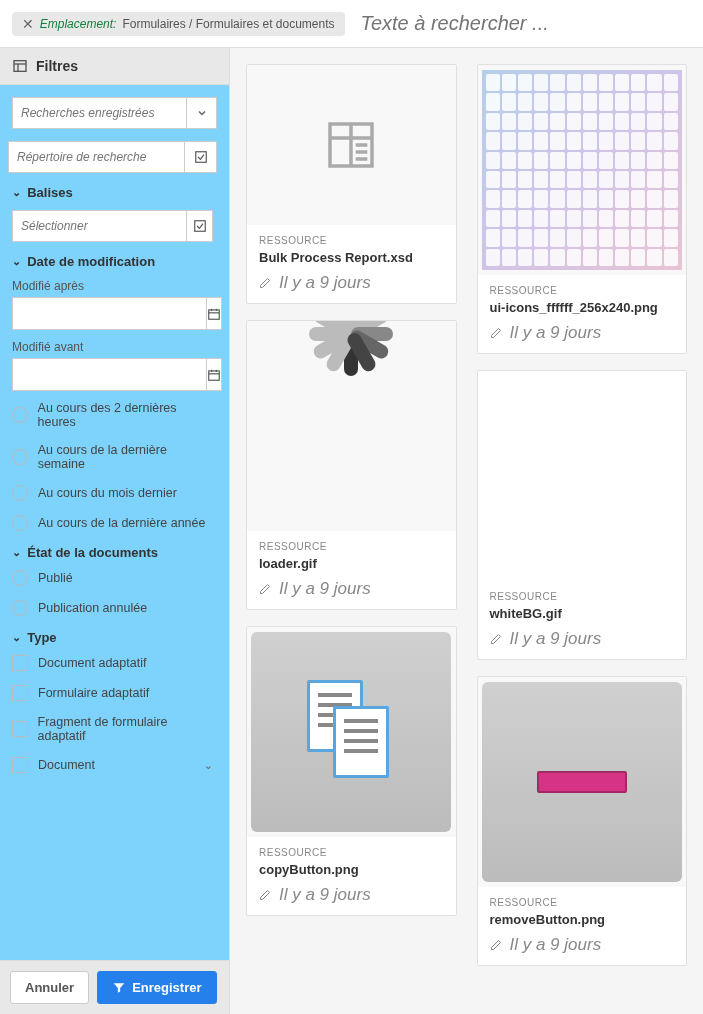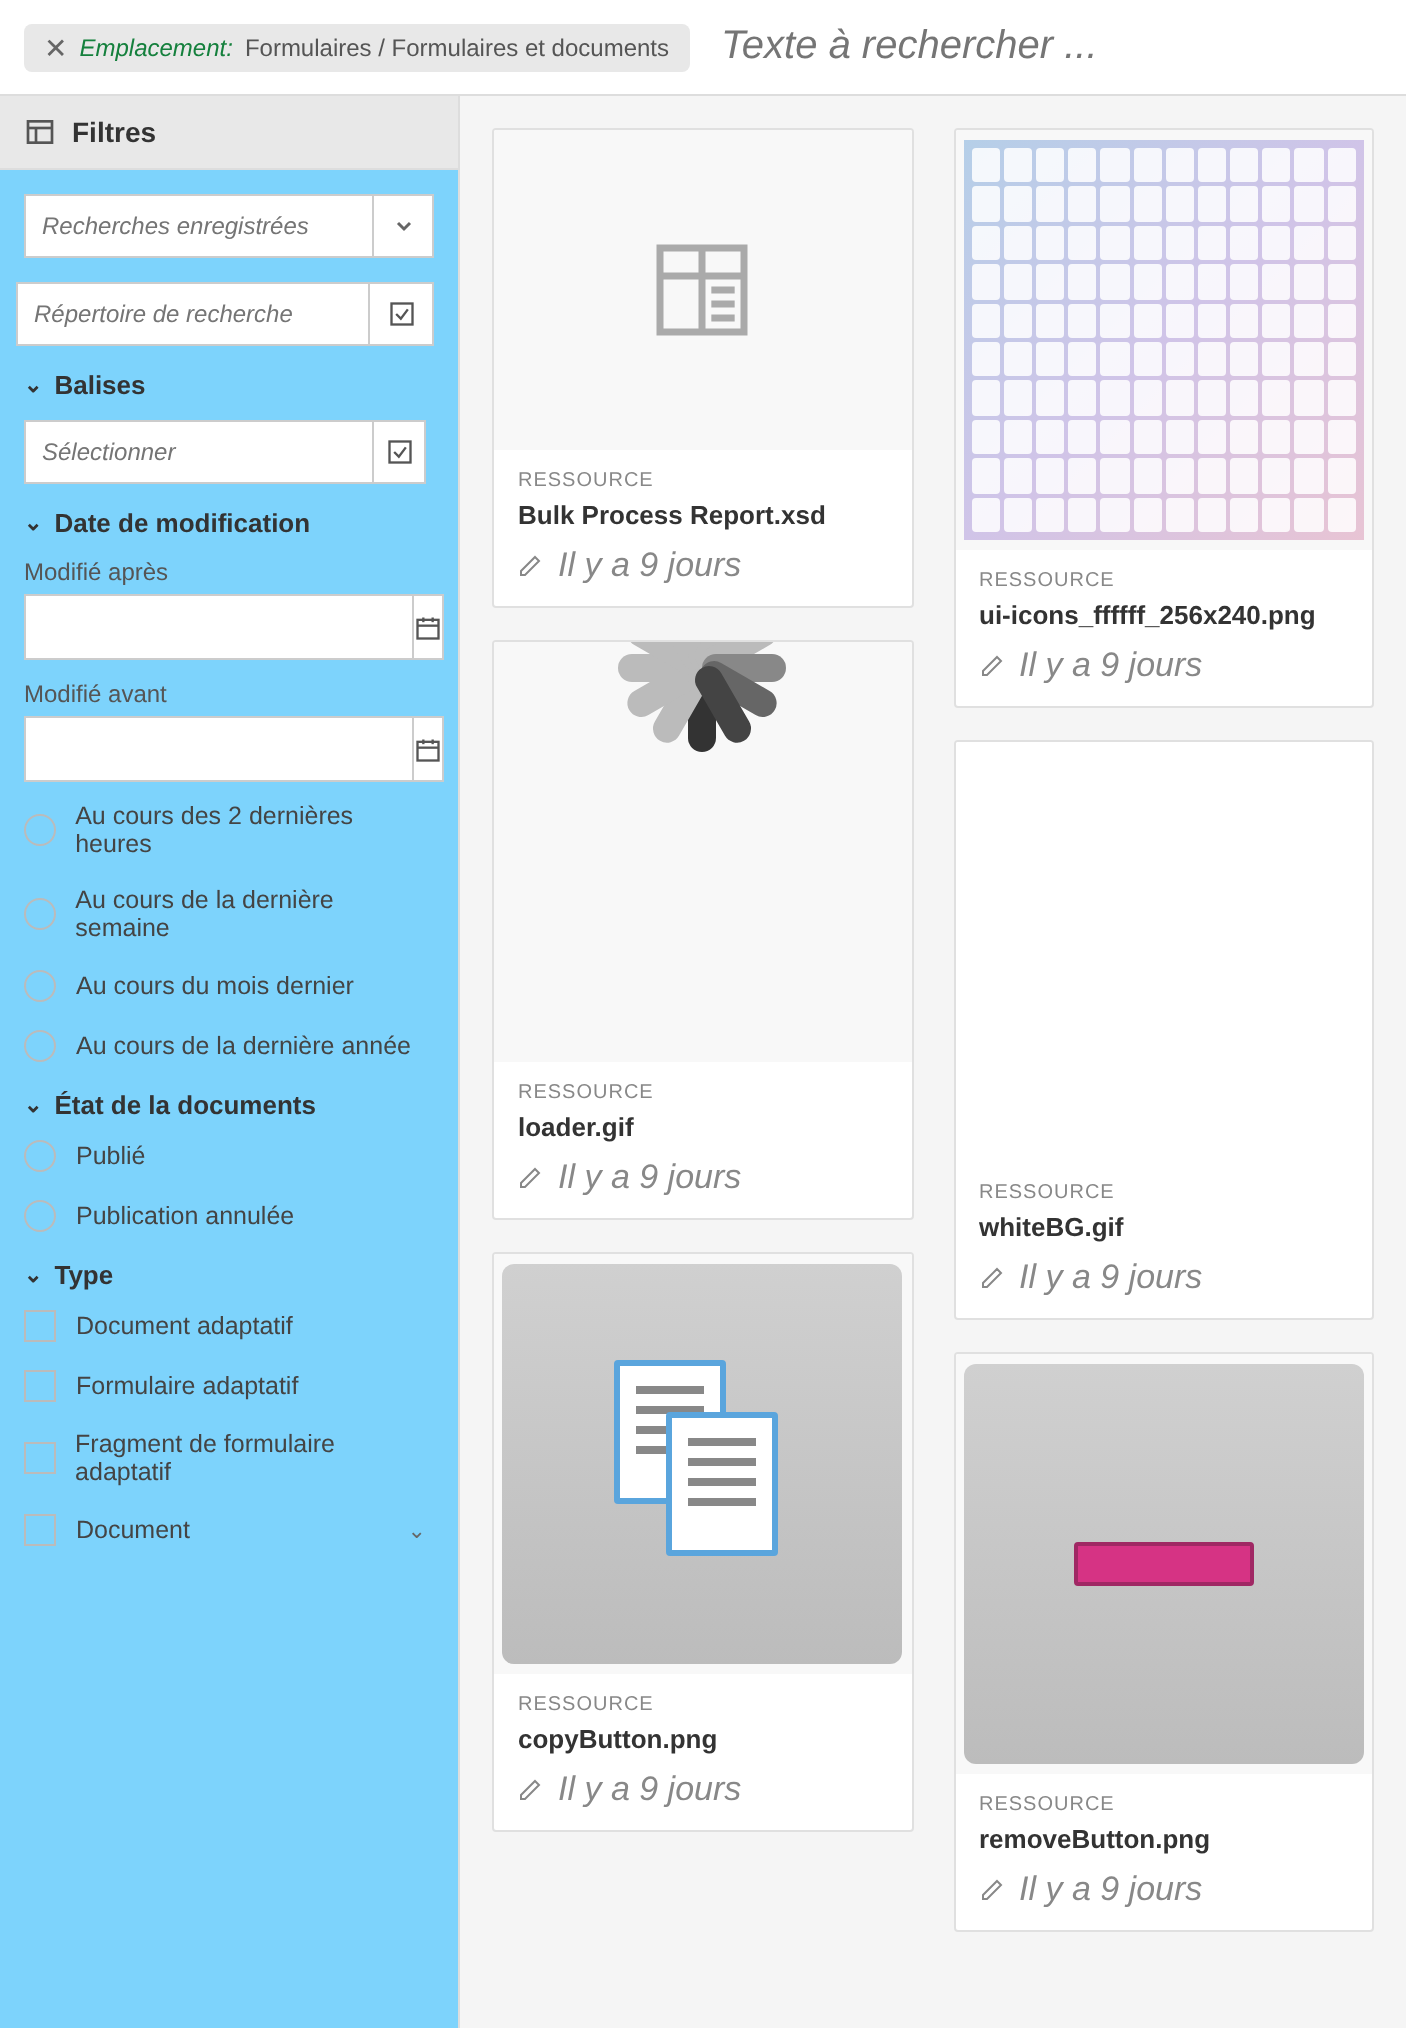--- a/index.html
+++ b/index.html
@@ -220,20 +220,29 @@
         <div class="check-row type-row">
           <div style="display:flex;align-items:center;gap:10px;">
               <span class="cbox"></span>
               <span>Document</span>
             </div>
           <span class="chev-down">⌄</span>
         </div>
       </div>
     </div>
 
+    <div class="sidebar-footer">
+      <button class="btn">Annuler</button>
+      <button class="btn btn-primary">
+        <svg width="14" height="14" viewBox="0 0 24 24" fill="#fff">
+            <path d="M3 4h18l-7 8v6l-4 2v-8z"></path>
+          </svg>
+        <span>Enregistrer</span>
+      </button>
+    </div>
   </div>
 
   <div class="content">
     <div class="col">
       <div class="card">
         <div class="thumb h160">
           <svg class="doc-icon" viewBox="0 0 24 24" fill="none" stroke="#aaa" stroke-width="1.5">
               <rect x="3" y="3" width="18" height="18"></rect>
               <line x1="3" y1="9" x2="21" y2="9"></line>
               <line x1="12" y1="3" x2="12" y2="21"></line>

